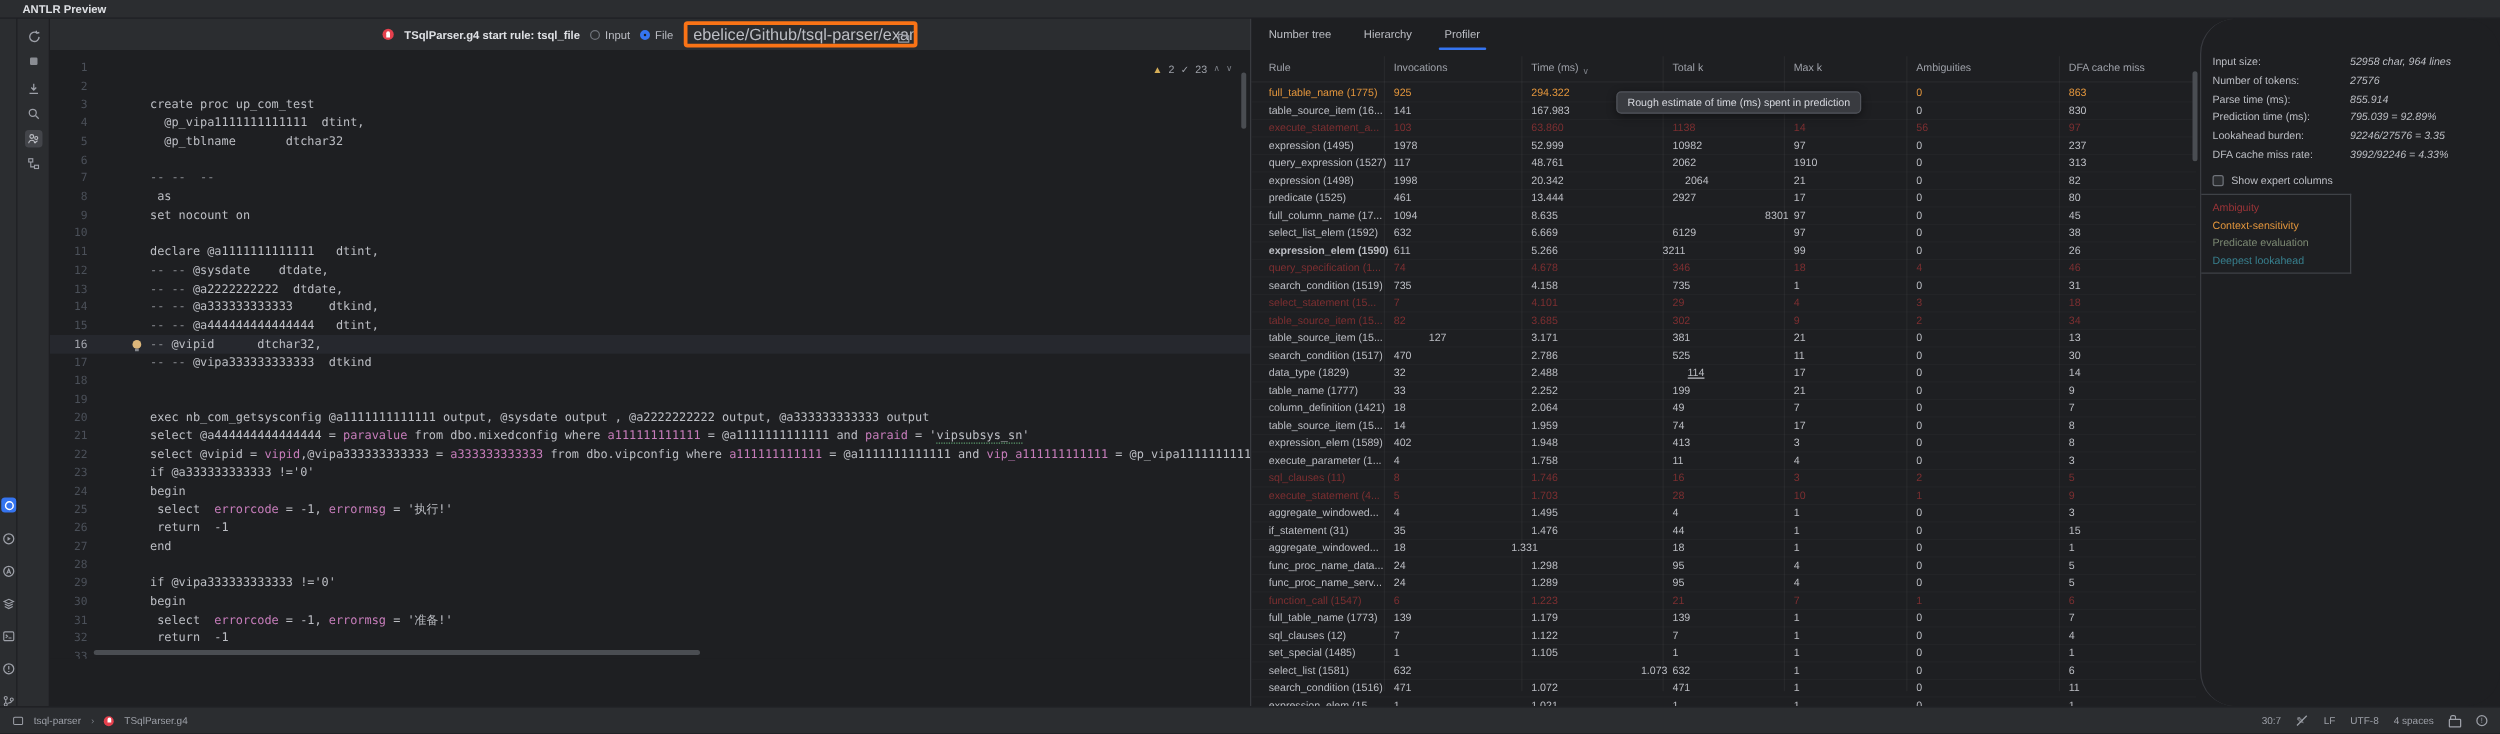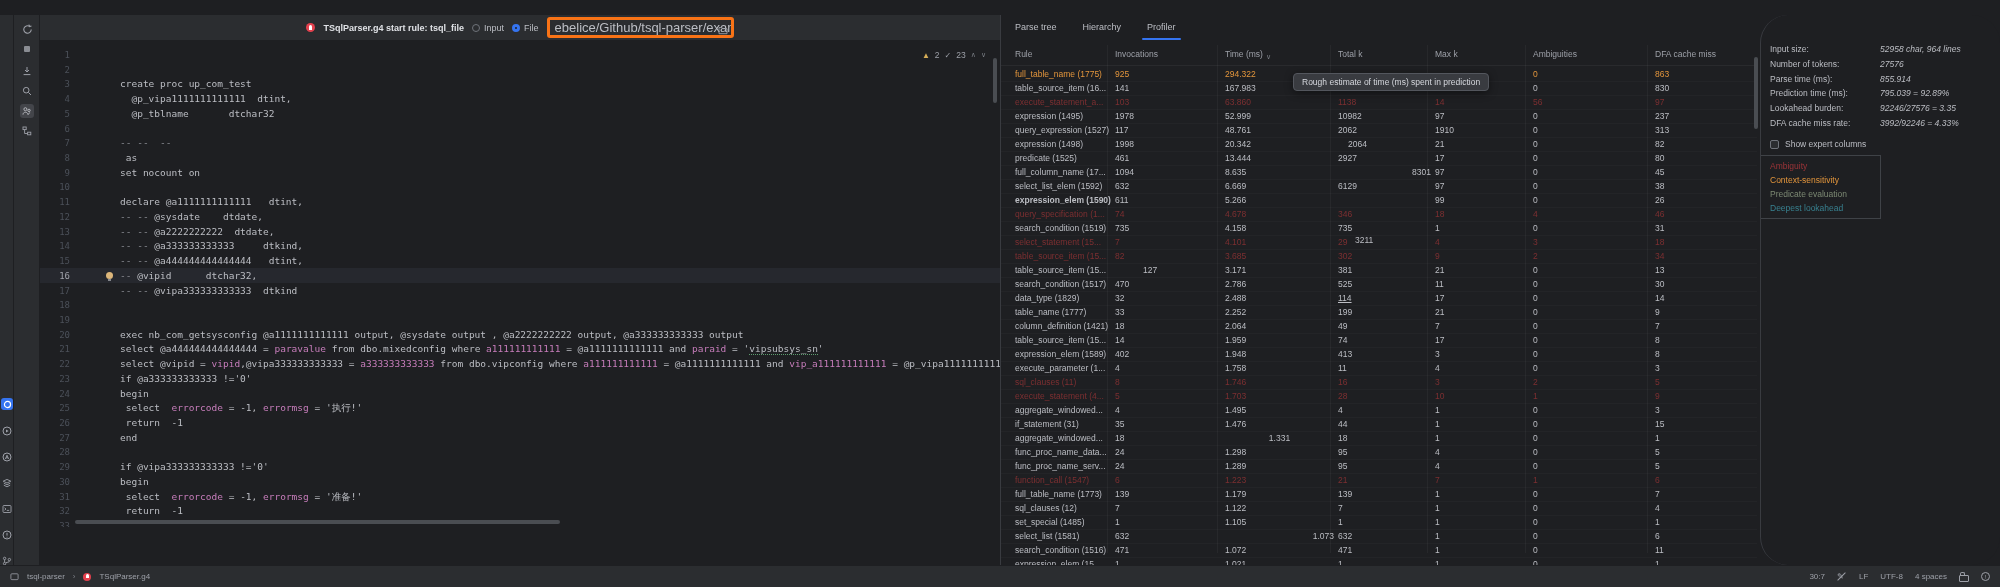--- a/index.html
+++ b/index.html
@@ -82,20 +82,23 @@
   .penslash::after{content:"";position:absolute;left:4.5px;top:-1px;width:1px;height:11px;background:#9da0a8;transform:rotate(45deg);}
   .lockico{position:relative;width:8px;height:5px;border:1px solid #9da0a8;border-radius:1px;margin-top:4px;}
   .lockico::before{content:"";position:absolute;top:-4px;left:0px;width:3px;height:3px;border:1px solid #9da0a8;border-bottom:none;border-radius:2px 2px 0 0;}
   .warncirc{width:9px;height:9px;border:1px solid #9da0a8;border-radius:50%;font-size:6px;line-height:9px;text-align:center;color:#9da0a8;box-sizing:border-box;}
 </style>
 </head>
 <body>
 
 <div class="app">
 
+  <div class="titlebar">
+    <span class="wt">ANTLR Preview</span>
+  </div>
 
   <div class="stripe">
     <div class="sicon active" style="top:383px">
       <svg width="9" height="9" viewBox="0 0 10 10">
           <circle cx="5" cy="5" r="3.4" fill="none" stroke="#fff" stroke-width="1.3"></circle>
         </svg>
     </div>
     <div class="sicon" style="top:410px">
       <svg width="10" height="10" viewBox="0 0 10 10">
           <circle cx="5" cy="5" r="4" fill="none" stroke="#9da0a8"></circle>
@@ -236,21 +239,21 @@
       <span>23</span>
       <span class="chev">∧</span>
       <span class="chev">∨</span>
     </div>
     <div class="hscroll"></div>
     <div class="vscroll"></div>
   </div>
 
   <div class="rpanel">
     <div class="tabs">
-        <div class="tab">Parse tree</div>
+        <div class="tab">Number tree</div>
         <div class="tab">Hierarchy</div>
         <div class="tab active">Profiler</div>
       </div>
     <div class="thead">
         <span style="left: 14px;">Rule</span>
         <span style="left: 114px;">Invocations</span>
         <span style="left: 224px;">Time (ms)<span class="sortarrow">∨</span></span>
         <span style="left: 337px;">Total k</span>
         <span style="left: 434px;">Max k</span>
         <span style="left: 532px;">Ambiguities</span>
@@ -335,21 +338,21 @@
           <span style="left: 224px; width: 109px;">6.669</span>
           <span style="left: 337px; width: 93px;">6129</span>
           <span style="left: 434px; width: 94px;">97</span>
           <span style="left: 532px; width: 118px;">0</span>
           <span style="left: 654px; width: 96px;">38</span>
         </div>
         <div class="prow" style="top: 126px;">
           <span style="left: 14px; width: 96px; font-weight: bold;">expression_elem (1590)</span>
           <span style="left: 114px; width: 106px;">611</span>
           <span style="left: 224px; width: 109px;">5.266</span>
-          <span style="left: 354px; width: 93px; margin-top: 40px;">3211</span>
+          <span style="left: 329px; width: 93px;">3211</span>
           <span style="left: 434px; width: 94px;">99</span>
           <span style="left: 532px; width: 118px;">0</span>
           <span style="left: 654px; width: 96px;">26</span>
         </div>
         <div class="prow red" style="top: 140px;">
           <span style="left: 14px; width: 96px;">query_specification (1...</span>
           <span style="left: 114px; width: 106px;">74</span>
           <span style="left: 224px; width: 109px;">4.678</span>
           <span style="left: 337px; width: 93px;">346</span>
           <span style="left: 434px; width: 94px;">18</span>
@@ -398,21 +401,21 @@
           <span style="left: 224px; width: 109px;">2.786</span>
           <span style="left: 337px; width: 93px;">525</span>
           <span style="left: 434px; width: 94px;">11</span>
           <span style="left: 532px; width: 118px;">0</span>
           <span style="left: 654px; width: 96px;">30</span>
         </div>
         <div class="prow" style="top: 224px;">
           <span style="left: 14px; width: 96px;">data_type (1829)</span>
           <span style="left: 114px; width: 106px;">32</span>
           <span style="left: 224px; width: 109px;">2.488</span>
-          <span style="left: 337px; width: 93px; text-decoration: underline;">114</span>
+          <span style="left: 349px; width: 93px; text-decoration: underline;">114</span>
           <span style="left: 434px; width: 94px;">17</span>
           <span style="left: 532px; width: 118px;">0</span>
           <span style="left: 654px; width: 96px;">14</span>
         </div>
         <div class="prow" style="top: 238px;">
           <span style="left: 14px; width: 96px;">table_name (1777)</span>
           <span style="left: 114px; width: 106px;">33</span>
           <span style="left: 224px; width: 109px;">2.252</span>
           <span style="left: 337px; width: 93px;">199</span>
           <span style="left: 434px; width: 94px;">21</span>
@@ -487,21 +490,21 @@
           <span style="left: 114px; width: 106px;">35</span>
           <span style="left: 224px; width: 109px;">1.476</span>
           <span style="left: 337px; width: 93px;">44</span>
           <span style="left: 434px; width: 94px;">1</span>
           <span style="left: 532px; width: 118px;">0</span>
           <span style="left: 654px; width: 96px;">15</span>
         </div>
         <div class="prow" style="top: 364px;">
           <span style="left: 14px; width: 96px;">aggregate_windowed...</span>
           <span style="left: 114px; width: 106px;">18</span>
-          <span style="left: 224px; width: 109px; text-align: center;">1.331</span>
+          <span style="left: 208px; width: 109px;">1.331</span>
           <span style="left: 337px; width: 93px;">18</span>
           <span style="left: 434px; width: 94px;">1</span>
           <span style="left: 532px; width: 118px;">0</span>
           <span style="left: 654px; width: 96px;">1</span>
         </div>
         <div class="prow" style="top: 378px;">
           <span style="left: 14px; width: 96px;">func_proc_name_data...</span>
           <span style="left: 114px; width: 106px;">24</span>
           <span style="left: 224px; width: 109px;">1.298</span>
           <span style="left: 337px; width: 93px;">95</span>

